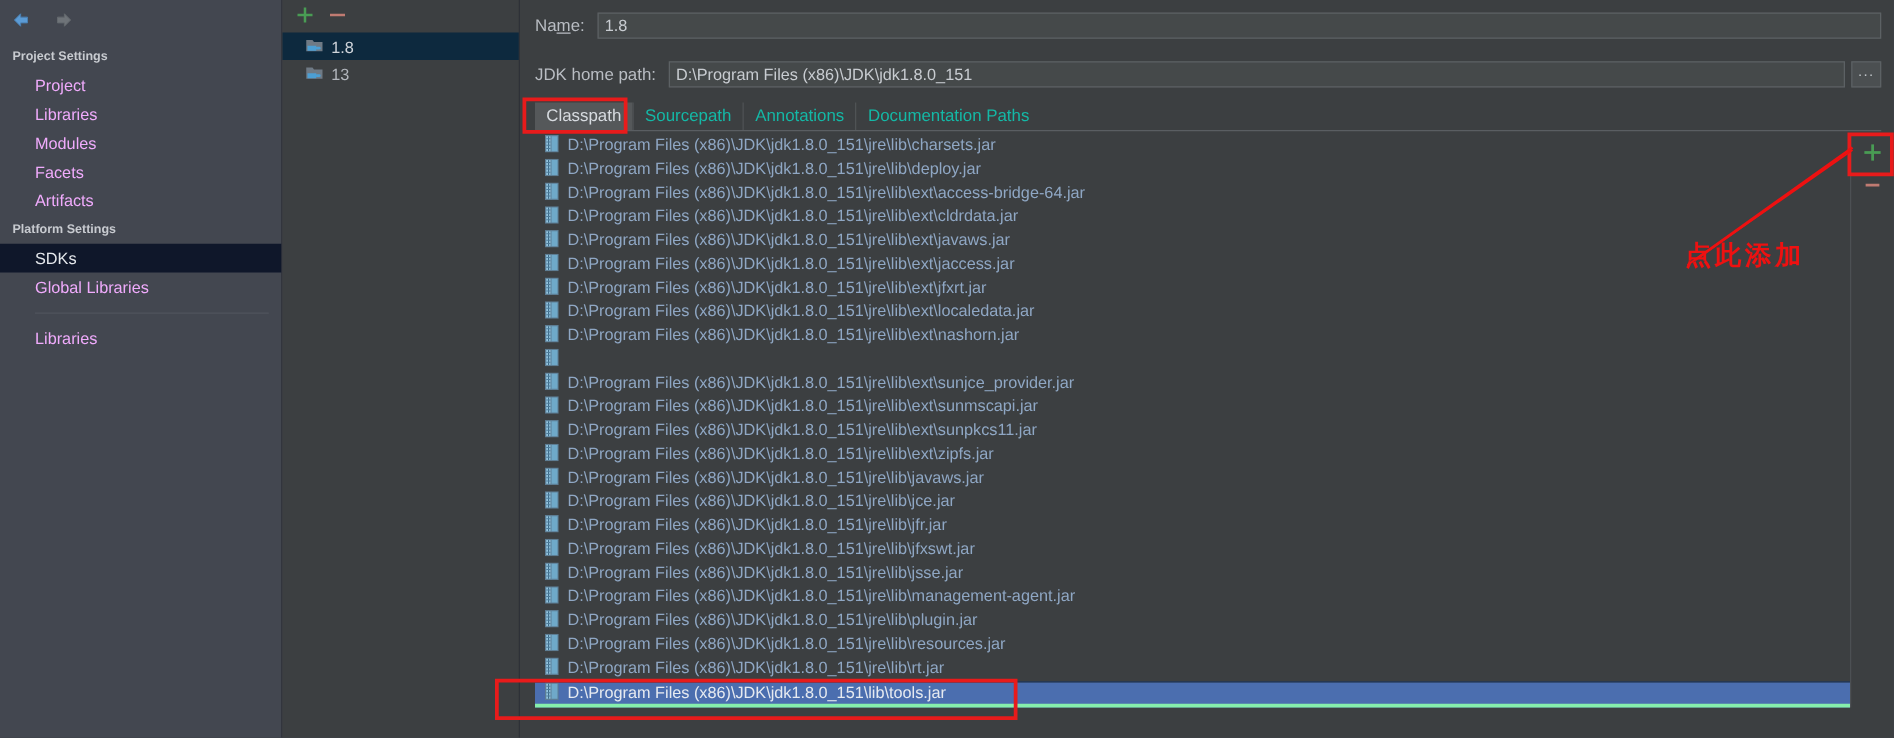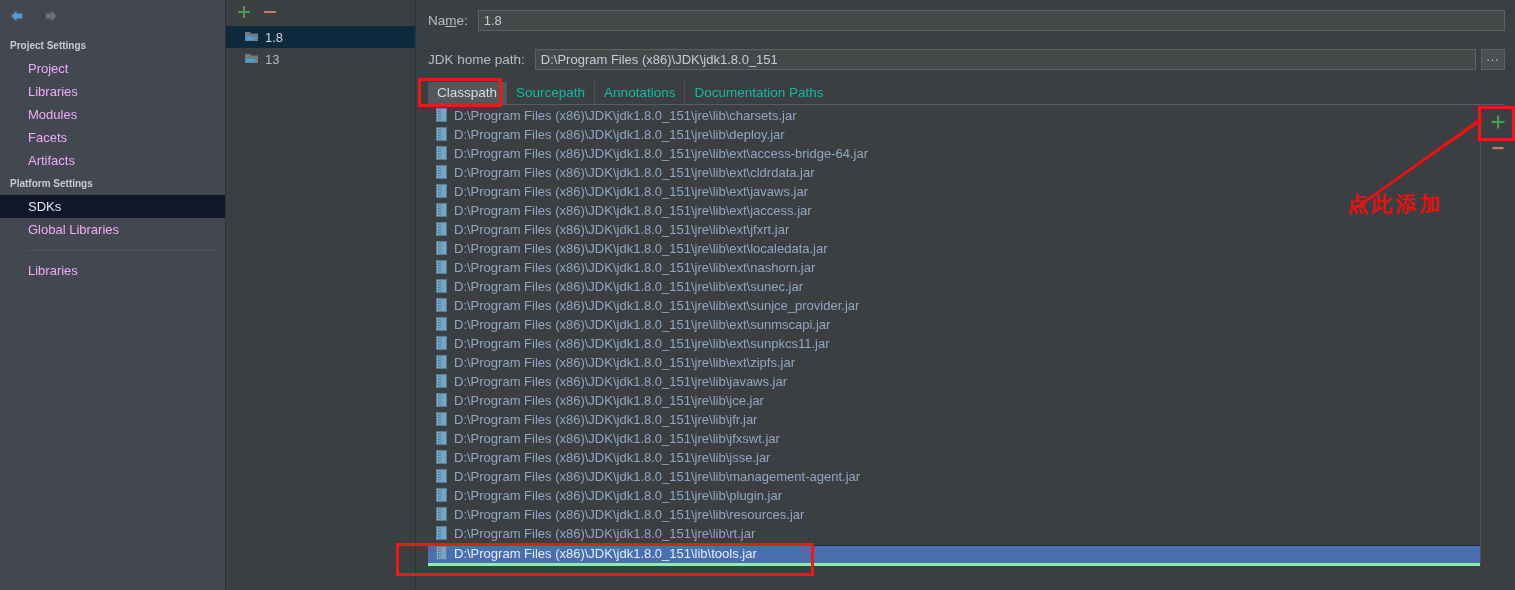--- a/index.html
+++ b/index.html
@@ -467,21 +467,20 @@
           <span class="jar-ico"><svg width="11" height="14" viewBox="0 0 11 14">
               <rect x="0" y="0" width="11" height="14" fill="#5d7d94"></rect>
               <rect x="1" y="1" width="3.4" height="12" fill="#93c5e0"></rect>
               <rect x="5.2" y="1" width="4.8" height="12" fill="#6fa9c9"></rect>
               <rect x="2.4" y="1" width="0.9" height="12" fill="#3d6b88"></rect>
               <rect x="1" y="2.6" width="3.4" height="0.8" fill="#4e7d9c"></rect>
               <rect x="1" y="5.2" width="3.4" height="0.8" fill="#4e7d9c"></rect>
               <rect x="1" y="7.8" width="3.4" height="0.8" fill="#4e7d9c"></rect>
               <rect x="1" y="10.4" width="3.4" height="0.8" fill="#4e7d9c"></rect>
             </svg></span>
-          <span>D:\Program Files (x86)\JDK\jdk1.8.0_151\jre\lib\ext\sunec.jar</span>
         </div>
         <div class="cp-row">
           <span class="jar-ico"><svg width="11" height="14" viewBox="0 0 11 14">
               <rect x="0" y="0" width="11" height="14" fill="#5d7d94"></rect>
               <rect x="1" y="1" width="3.4" height="12" fill="#93c5e0"></rect>
               <rect x="5.2" y="1" width="4.8" height="12" fill="#6fa9c9"></rect>
               <rect x="2.4" y="1" width="0.9" height="12" fill="#3d6b88"></rect>
               <rect x="1" y="2.6" width="3.4" height="0.8" fill="#4e7d9c"></rect>
               <rect x="1" y="5.2" width="3.4" height="0.8" fill="#4e7d9c"></rect>
               <rect x="1" y="7.8" width="3.4" height="0.8" fill="#4e7d9c"></rect>

